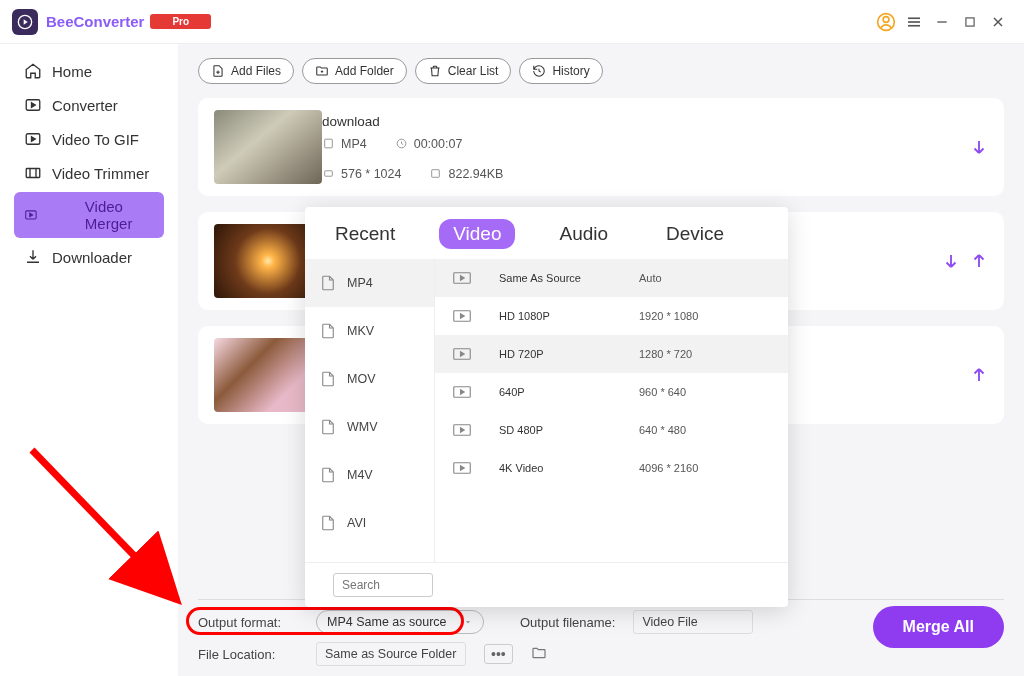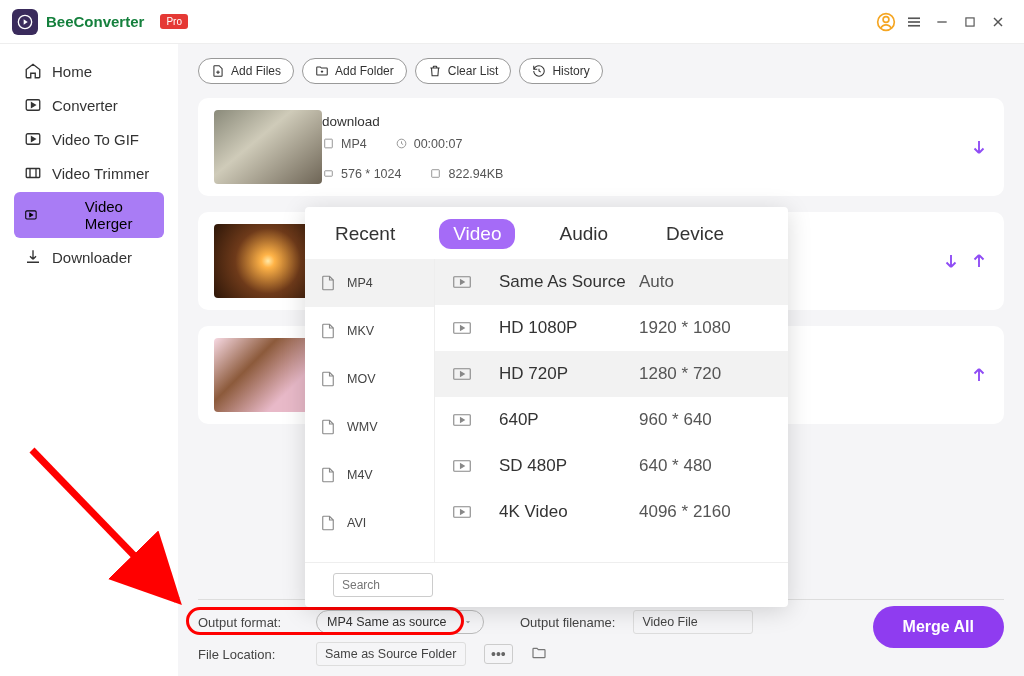--- a/index.html
+++ b/index.html
@@ -1,28 +1,28 @@
 <!DOCTYPE html>
 <html><head>
 <meta charset="utf-8">
 <style>
 * { margin: 0; padding: 0; box-sizing: border-box; font-family: -apple-system, BlinkMacSystemFont, "Segoe UI", Arial, sans-serif; }
 body { width: 1024px; height: 676px; background: #f5f5f7; overflow: hidden; position: relative; }
 .titlebar { height: 44px; background: #fff; display: flex; align-items: center; padding: 0 12px; border-bottom: 1px solid #eee; }
 .logo { width: 26px; height: 26px; background: #3a2b5c; border-radius: 6px; display: flex; align-items: center; justify-content: center; margin-right: 8px; }
 .logo svg { width: 16px; height: 16px; }
-.app-title { font-size: 15px; font-weight: 700; color: #15803d; }
-.pro-badge { background: #e53935; color: #fff; font-size: 10px; font-weight: 400; padding: 2px 6px; border-radius: 3px; margin-left: 16px; }
+.app-title { font-size: 15px; font-weight: 700; color: #8b5cf6; }
+.pro-badge { background: #e53935; color: #fff; font-size: 10px; font-weight: 700; padding: 2px 22px; border-radius: 3px; margin-left: 6px; }
 .titlebar-spacer { flex: 1; }
 .titlebar-btn { width: 28px; height: 28px; display: flex; align-items: center; justify-content: center; color: #555; cursor: pointer; }
 .titlebar-btn.user { color: #f5a623; }
 .container { display: flex; height: calc(100% - 44px); }
 .sidebar { width: 178px; background: #fff; padding: 12px 14px; }
 .sbi { display: flex; align-items: center; padding: 6px 10px; font-size: 15px; color: #333; border-radius: 6px; margin-bottom: 4px; cursor: pointer; }
-.sbi.active { background: #a97cf5; color: #000000; gap: 37px; }
+.sbi.active { background: #a97cf5; color: #4c1d95; gap: 37px; }
 .sbi .icn { width: 18px; height: 18px; margin-right: 10px; display: flex; align-items: center; justify-content: center; }
 .main { flex: 1; display: flex; flex-direction: column; padding: 14px 20px 10px; position: relative; }
 .toolbar { display: flex; gap: 8px; margin-bottom: 14px; }
 .tbtn { display: flex; gap: 6px; padding: 5px 12px; border: 1px solid #999; border-radius: 14px; background: #fff; font-size: 12px; color: #333; cursor: pointer; }
 .tbtn svg { width: 14px; height: 14px; }
 .file-row { background: #fff; border-radius: 10px; padding: 12px 16px; margin-bottom: 16px; display: flex; align-items: center; min-height: 90px; }
 .thumb { width: 108px; height: 74px; border-radius: 4px; background-size: cover; background-position: center; flex-shrink: 0; }
 .thumb1 { background: linear-gradient(140deg,#8a8a7a 0%,#cfcbb9 40%,#6e6556 100%); }
 .thumb2 { background: radial-gradient(circle at 50% 50%,#ffe9a8 0%,#ffb347 10%,#6e3a1a 50%,#2d1608 100%); }
 .thumb3 { background: linear-gradient(135deg,#f7d9e3 0%,#8c5a3b 35%,#e8b9c8 70%); }
@@ -52,21 +52,21 @@
 .ptab.active { background: #a56bf7; color: #fff; }
 .popup-body { flex: 1; display: flex; overflow: hidden; }
 .popup-left { width: 130px; border-right: 1px solid #eee; overflow-y: auto; position: relative; }
 .popup-left::-webkit-scrollbar { width: 4px; }
 .popup-left::-webkit-scrollbar-thumb { background: #bbb; border-radius: 2px; }
 .fmt { display: flex; align-items: center; gap: 10px; padding: 14px 14px; font-size: 12.5px; color: #444; cursor: pointer; }
 .fmt.active { background: #f2f2f2; }
 .fmt svg { width: 18px; height: 20px; color: #888; }
 .popup-right { flex: 1; display: flex; flex-direction: column; }
 .res-list { flex: 1; overflow-y: auto; }
-.res { display: flex; align-items: center; padding: 13px 18px; font-size: 17px; color: #333; cursor: pointer; }
+.res { display: flex; align-items: center; padding: 13px 18px; font-size: 11px; color: #333; cursor: pointer; }
 .res.sel { background: #f2f2f2; }
 .res svg { width: 18px; height: 12px; color: #888; margin-right: 28px; }
 .res-name { width: 140px; }
 .res-dim { color: #555; }
 .popup-footer { display: flex; align-items: center; padding: 10px 28px; gap: 12px; border-top: 1px solid #eee; }
 .search-box { border: 1px solid #ccc; border-radius: 3px; padding: 4px 8px; font-size: 12px; width: 100px; color: #888; }
 .add-custom { flex: 1; text-align: center; }
 .add-custom-btn { background: #f3f3f3; border: none; border-radius: 4px; padding: 7px 18px; font-size: 12.5px; color: #444; cursor: pointer; }
 </style>
 </head>

